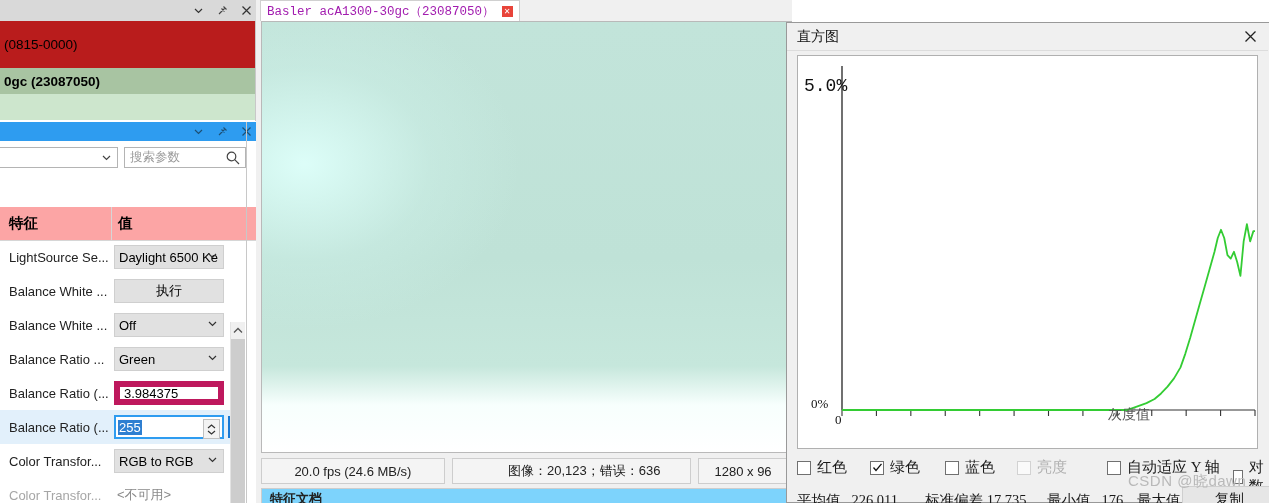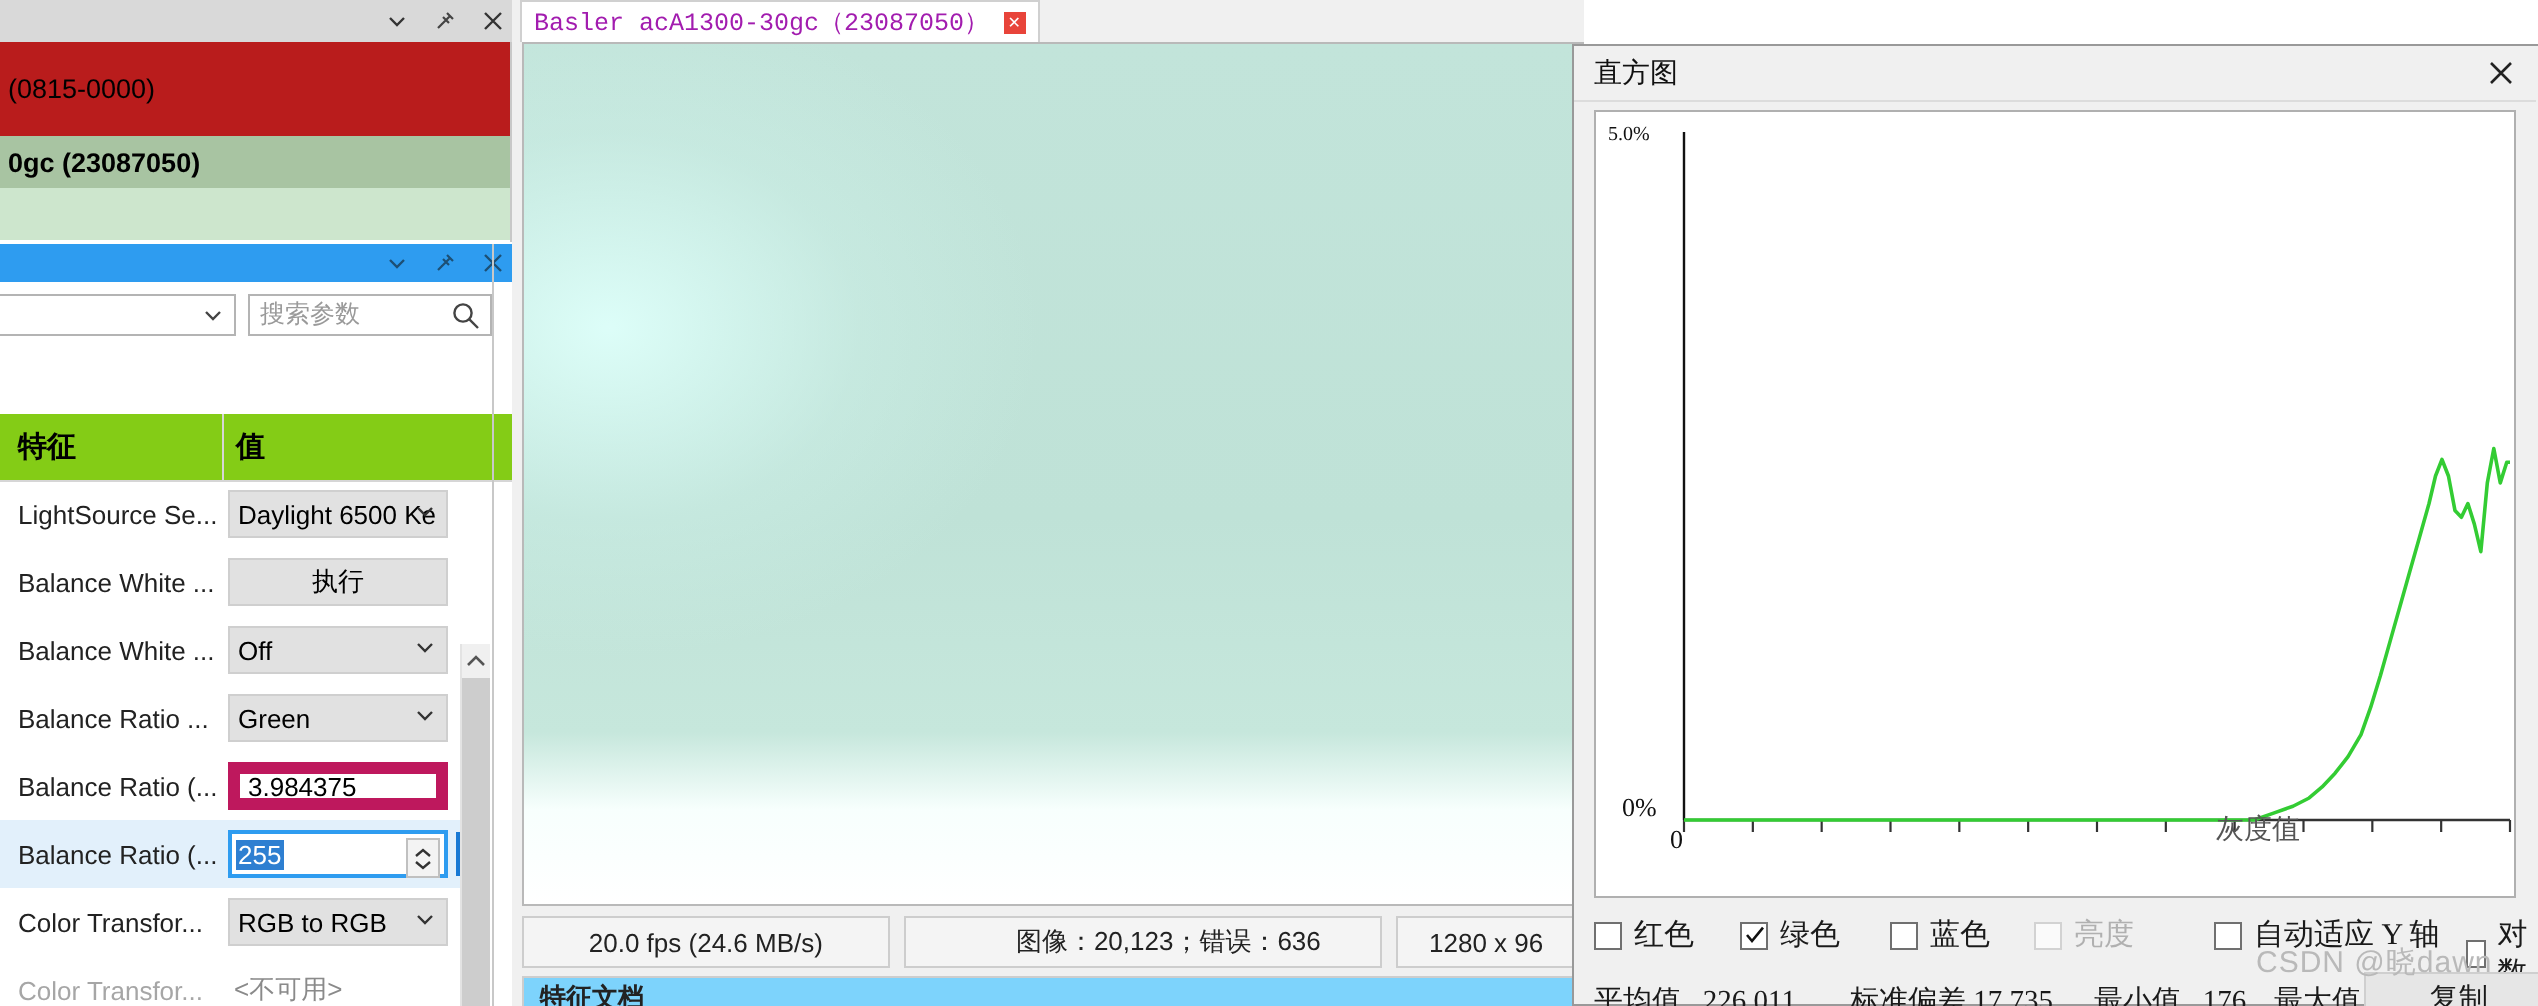--- a/index.html
+++ b/index.html
@@ -32,21 +32,21 @@
   .feat-titlebar{position:absolute;left:0;top:0;width:256px;height:19px;background:#2e9cf0;}
   .feat-titlebar .win-btns{height:19px;}
   .feat-titlebar .win-btn{color:#17405e;}
   .feat-toolbar{position:absolute;left:0;top:19px;width:256px;height:32px;background:#ffffff;border-bottom:1px solid #ffffff;padding-left:11px;}
   .combo-left{position:absolute;left:-40px;top:6px;width:158px;height:21px;border:1px solid #b4b4b4;background:#fff;box-sizing:border-box;}
   .combo-left .chev{position:absolute;right:5px;top:4px;color:#444;}
   .search-box{position:absolute;left:124px;top:6px;width:122px;height:21px;border:1px solid #b4b4b4;background:#fff;box-sizing:border-box;display:flex;align-items:center;}
   .search-ph{padding-left:5px;color:#9a9a9a;font-size:12.5px;}
   .search-ic{position:absolute;right:4px;top:2px;}
 
-  .feat-header{position:absolute;left:0;top:85px;width:256px;height:33px;background:#84cc16;border-bottom:1px solid #d6d6d6;}
+  .feat-header{position:absolute;left:0;top:85px;width:256px;height:33px;background:#fca5a5;border-bottom:1px solid #d6d6d6;}
   .feat-header .hcell{position:absolute;top:7px;font-weight:bold;font-size:14.5px;}
   .feat-header .h1{left:9px;}
   .feat-header .h2{left:118px;}
   .hdr-div{position:absolute;left:111px;top:0;width:1px;height:33px;background:#d6d6d6;}
 
   .feat-rows{position:absolute;left:0;top:118px;width:230px;height:385px;overflow:hidden;}
   .frow{position:relative;height:34px;display:flex;align-items:center;}
   .frow.sel{background:#e2f0fb;}
   .frow .fname{width:111px;padding-left:9px;box-sizing:border-box;font-size:13px;color:#222;white-space:nowrap;overflow:hidden;}
   .frow.dis .fname{color:#a6a6a6;}
@@ -87,21 +87,21 @@
   .doc-tab{position:absolute;left:5px;top:488px;width:531px;height:15px;border:1px solid #cdcdcd;border-bottom:none;background:#7dd3fc;box-sizing:border-box;overflow:hidden;}
   .doc-tab span{position:relative;top:1px;left:8px;font-size:13px;font-weight:bold;color:#222;}
 
   
   .histo{position:absolute;left:786px;top:22px;width:527px;height:481px;background:#f0f0f0;border:1px solid #999;box-sizing:border-box;}
   .histo-title{position:absolute;left:0;top:0;width:481px;height:27px;background:#f0f0f0;border-bottom:1px solid #dcdcdc;}
   .histo-title .ht{position:absolute;left:10px;top:5px;font-size:14px;color:#111;}
   .histo-close{position:absolute;right:9px;top:4px;width:18px;height:18px;display:flex;align-items:center;justify-content:center;color:#222;}
   .plot{position:absolute;left:10px;top:32px;width:461px;height:394px;background:#ffffff;border:1px solid #b0b0b0;box-sizing:border-box;}
   .plot svg{display:block;}
-  .ylab-top{position:absolute;left:6px;top:6px;font-family:Liberation Serif, serif;font-size:10px;color:#111;}
+  .ylab-top{position:absolute;left:6px;top:20px;font-family:Liberation Mono, monospace;font-size:18px;color:#111;}
   .ylab-bot{position:absolute;left:13px;top:340px;font-family:"Liberation Serif","DejaVu Serif",serif;font-size:13px;color:#111;}
   .xlab-zero{position:absolute;left:37px;top:356px;font-family:"Liberation Serif","DejaVu Serif",serif;font-size:13px;color:#111;}
   .xlab-title{position:absolute;left:310px;top:350px;font-family:"Liberation Serif","DejaVu Serif",serif;font-size:14px;color:#555;}
 
   .cbrow{position:absolute;left:10px;top:433px;width:465px;height:24px;}
   .cb{position:absolute;display:flex;align-items:center;gap:6px;font-family:"Liberation Serif","DejaVu Serif",serif;font-size:15px;color:#1a1a1a;}
   .cb .box{width:14px;height:14px;border:1px solid #707070;background:#fff;box-sizing:border-box;display:flex;align-items:center;justify-content:center;}
   .cb.dim{color:#b0b0b0;}
   .cb.dim .box{border-color:#d2d2d2;background:#fafafa;}
   .statsrow{position:absolute;left:10px;top:466px;width:470px;height:26px;font-family:"Liberation Serif","DejaVu Serif",serif;font-size:14.5px;color:#1a1a1a;}

